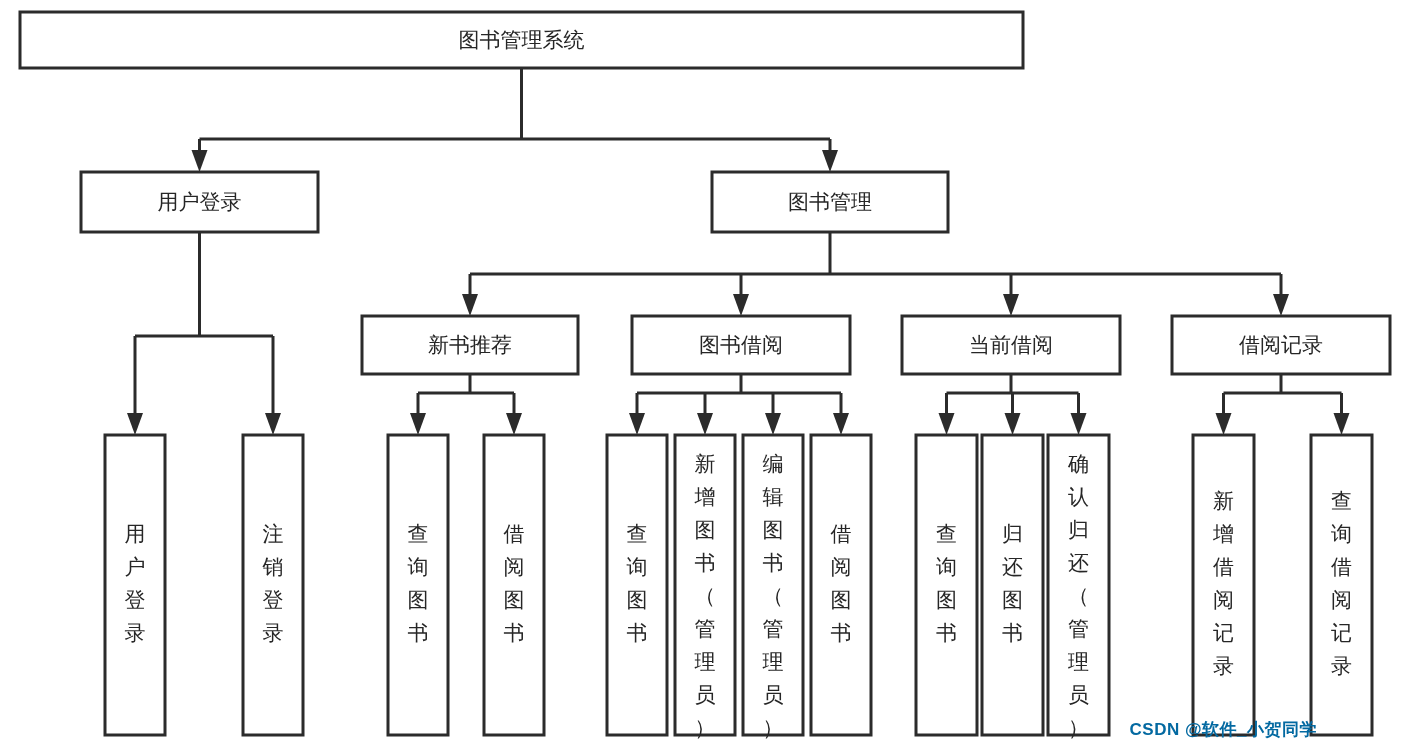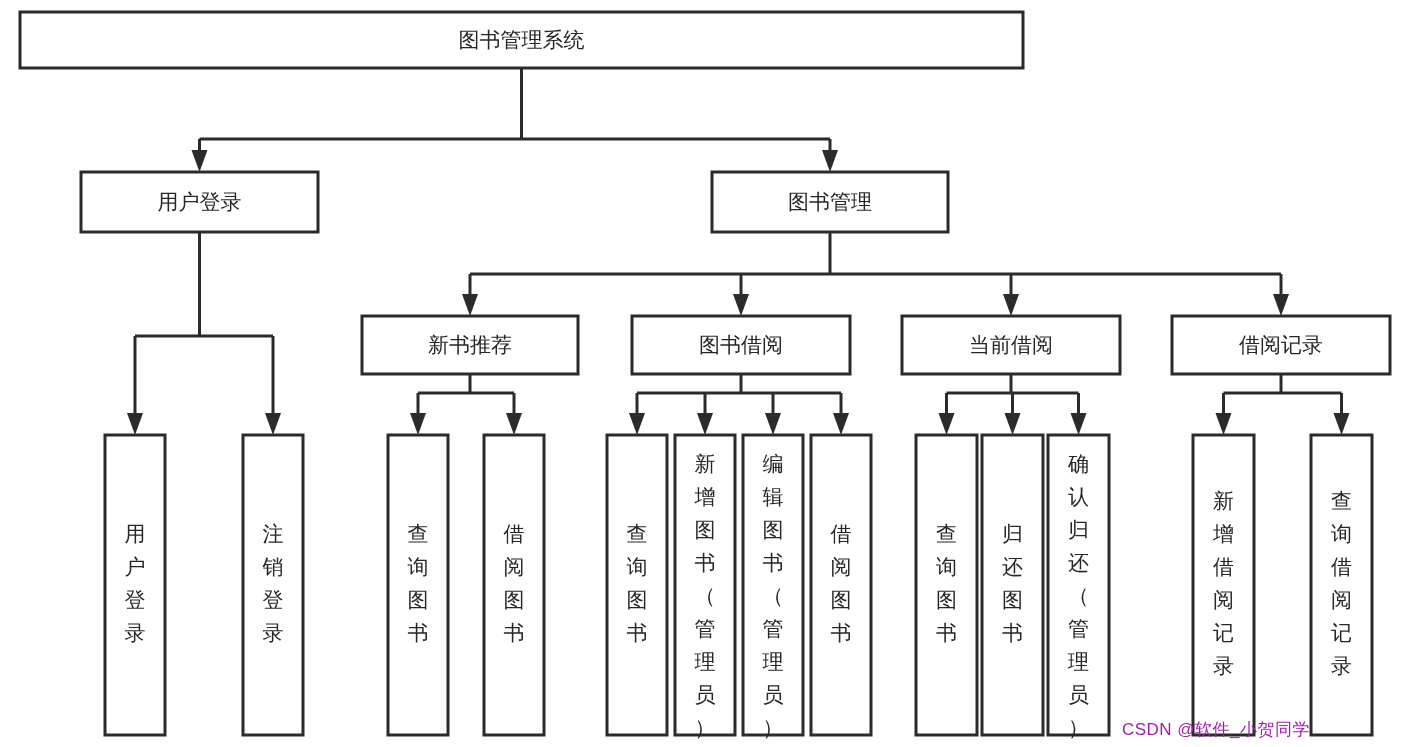--- a/index.html
+++ b/index.html
@@ -51,28 +51,29 @@
     dominant-baseline: middle;
   }
   .node-label-v {
     font-family: "Liberation Sans", "DejaVu Sans", sans-serif;
     font-size: 21px;
     fill: #262626;
     text-anchor: middle;
   }
   .watermark {
     position: absolute;
-    right: 11px;
+    right: 4px;
     bottom: 6px;
     font-family: "Liberation Sans", "DejaVu Sans", sans-serif;
     font-size: 17px;
-    color: #a21caf;
+    color: #0369a1;
     letter-spacing: 0.5px;
     white-space: nowrap;
     pointer-events: none;
+    font-weight: bold;
   }
 </style>
 </head>
 <body>
 
 <div id="diagram-root">
   <svg id="diagram-svg" viewBox="0 0 1405 747">
     <g id="connector-layer">
         <g>
           <path d="M 521.5 68 L 521.5 139" class="conn"></path>

